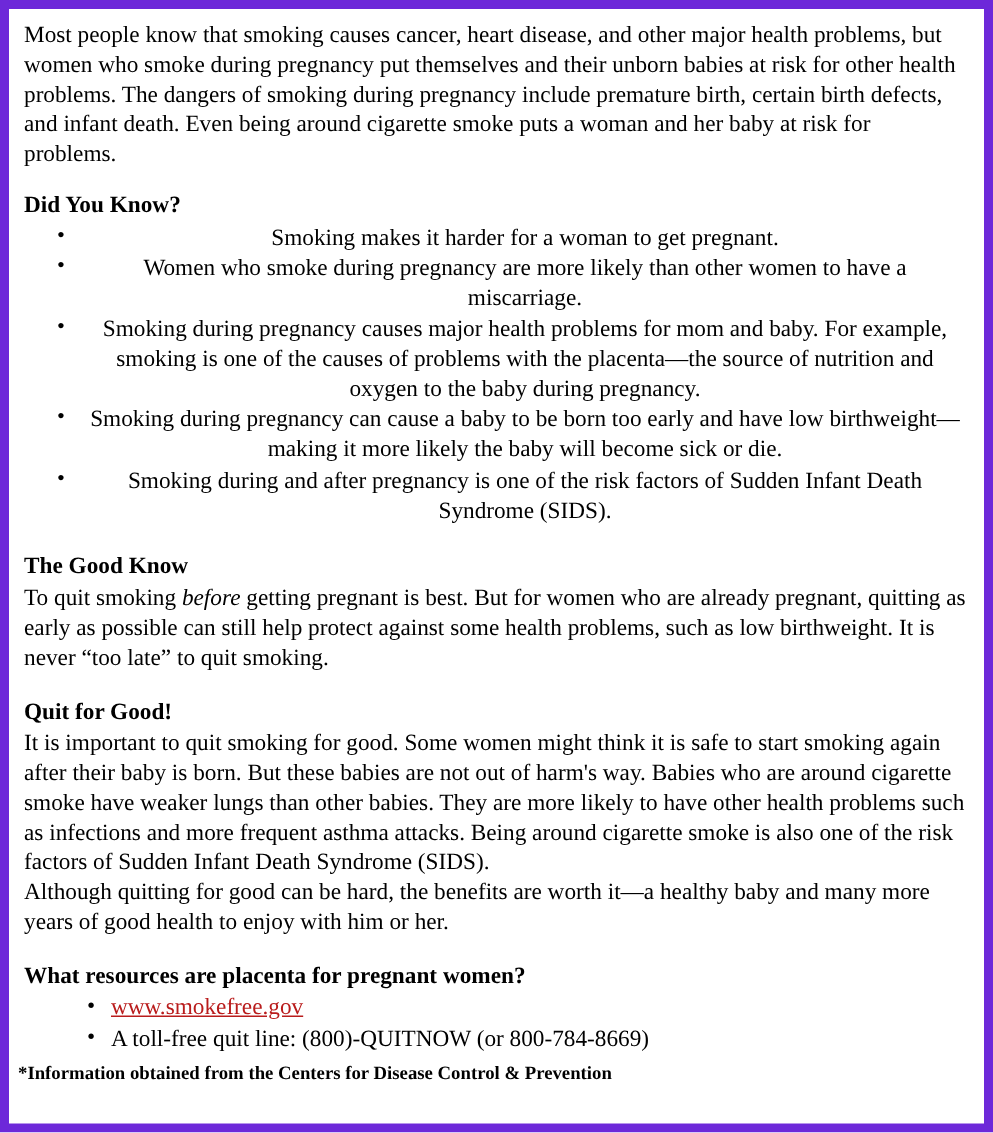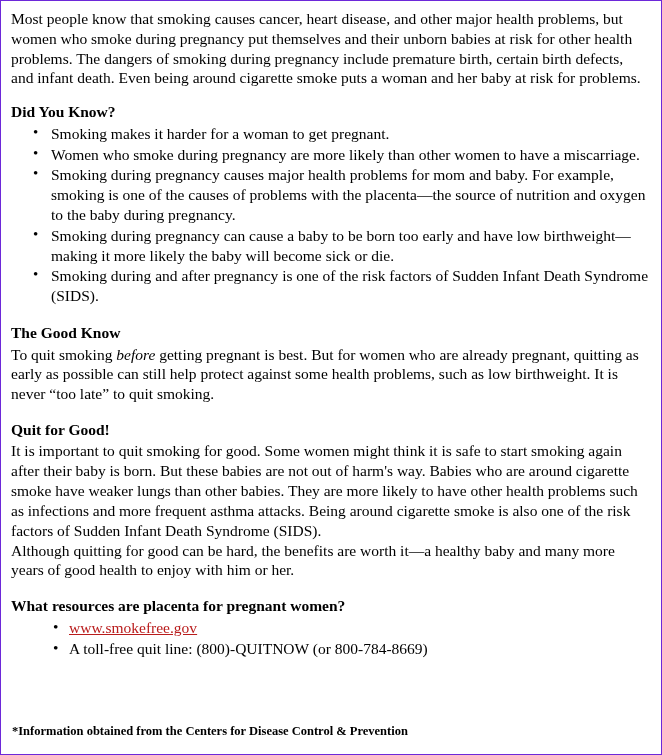--- a/index.html
+++ b/index.html
@@ -13,39 +13,40 @@
     font-family: "Liberation Serif", serif;
     color: #000000;
     overflow: hidden;
     position: relative;
   }
   .page {
     box-sizing: border-box;
     width: 662px;
     height: 755px;
     padding: 8px 12px 6px 10px;
-    border: 1px solid #6d28d9;
+    border: 6px solid #6d28d9;
     background: #ffffff;
   }
   p.intro {
     margin: 0 0 14px 0;
     font-size: 15.5px;
     line-height: 1.28;
     text-align: left;
   }
   h2.section {
     margin: 0 0 2px 0;
     font-size: 15.5px;
     font-weight: bold;
     line-height: 1.25;
   }
   ul.bullets {
     margin: 0 0 0 0;
     padding: 0 0 0 22px;
     list-style: none;
+    text-align: center;
   }
   ul.bullets li {
     position: relative;
     font-size: 15.5px;
     line-height: 1.28;
     margin: 0 0 1px 0;
     padding-left: 18px;
   }
   ul.bullets li::before {
     content: "\2022";
@@ -82,21 +83,21 @@
     left: 0;
     top: -1px;
   }
   a.link {
     color: #b91c1c;
     text-decoration: underline;
   }
   .footnote {
     position: absolute;
     left: 12px;
-    bottom: 16px;
+    bottom: 32px;
     font-size: 12.5px;
     font-weight: bold;
     font-family: "Liberation Serif", serif;
   }
 </style>
 </head>
 <body>
 
 <div class="page">
 

